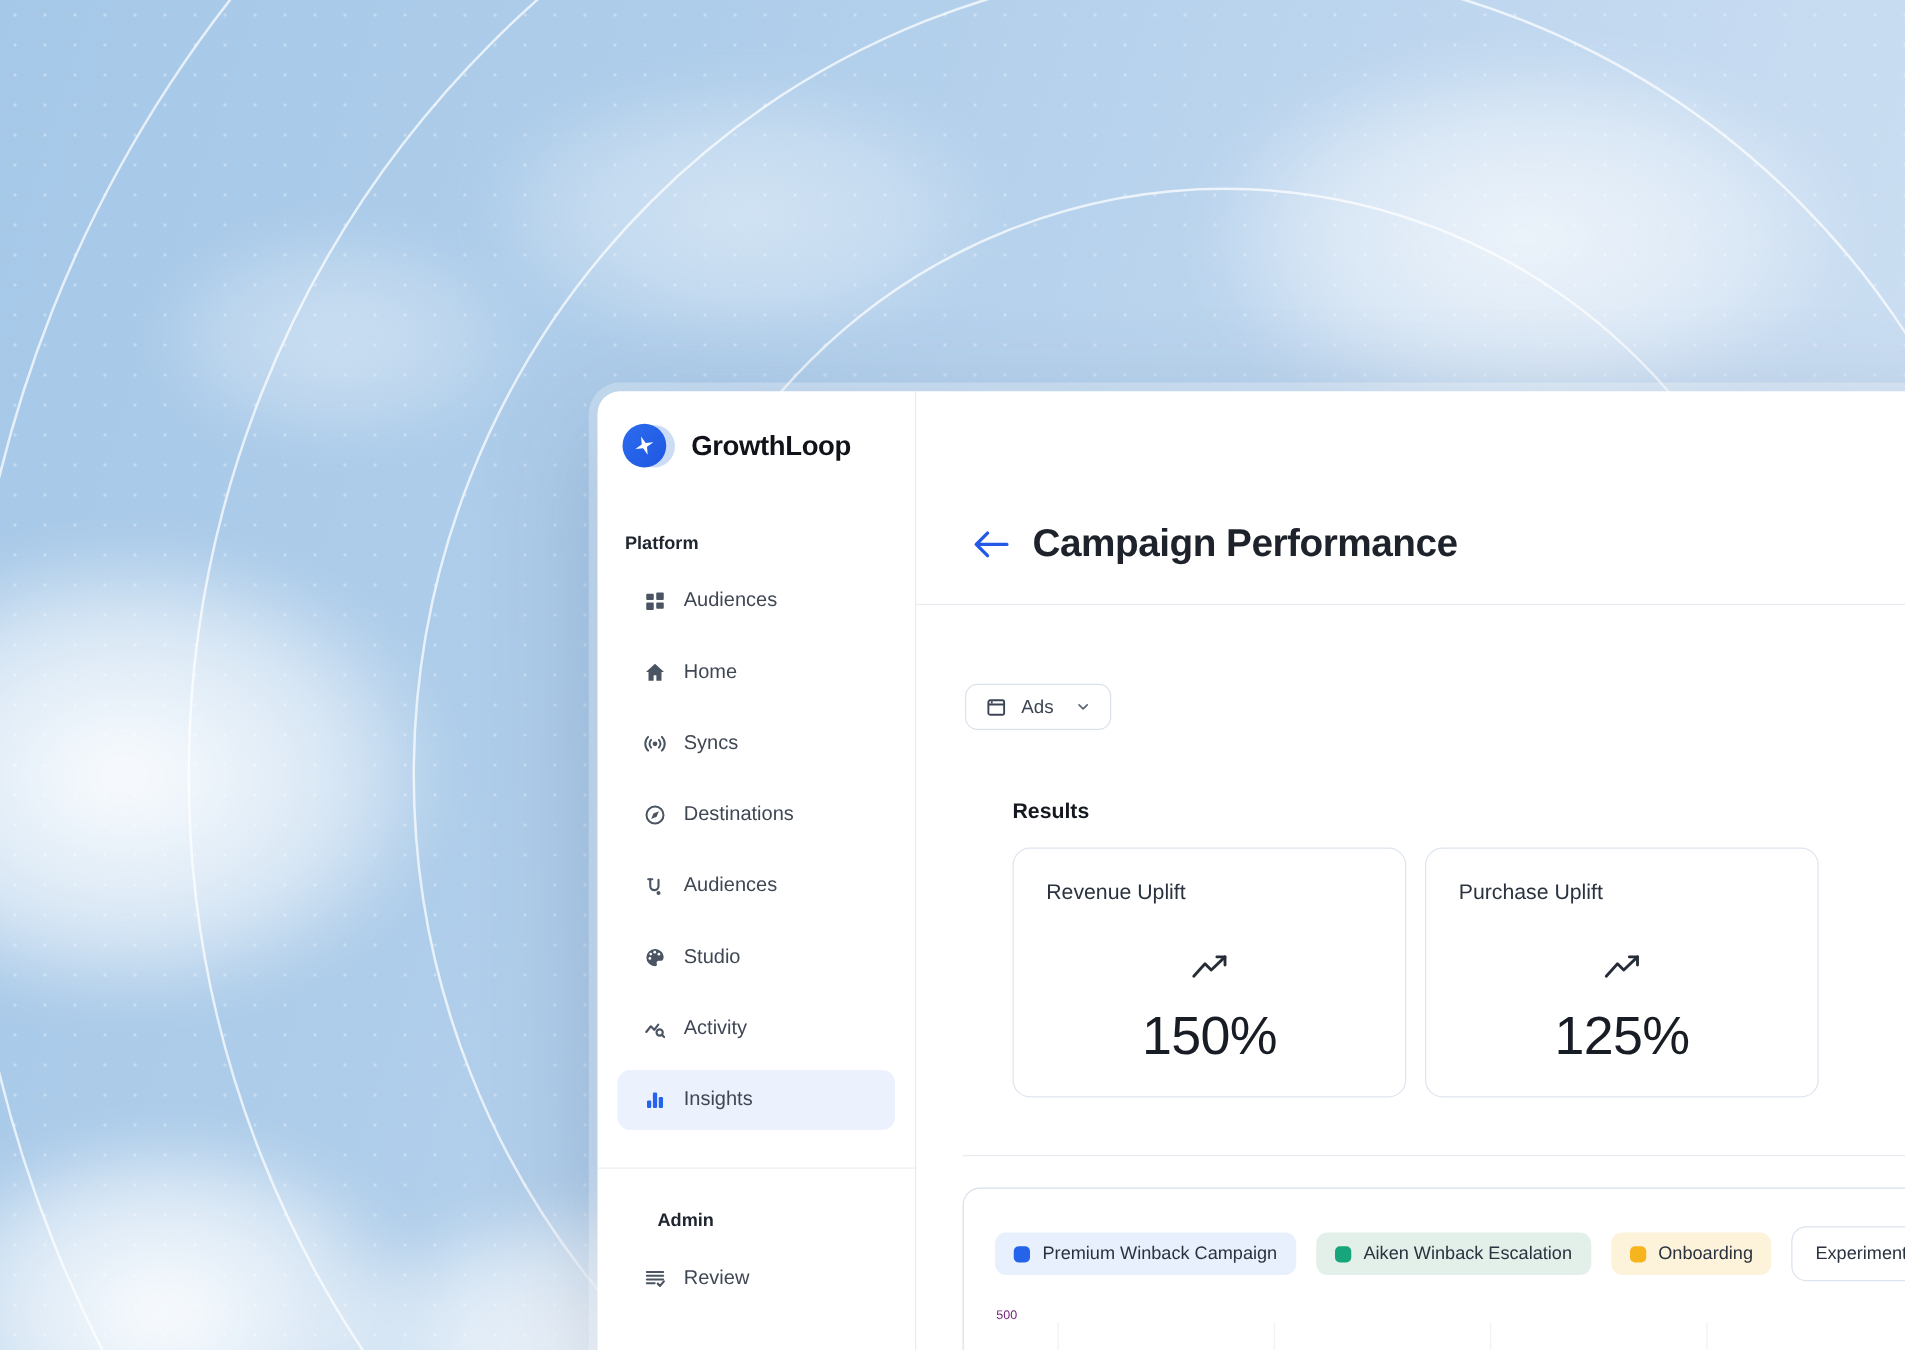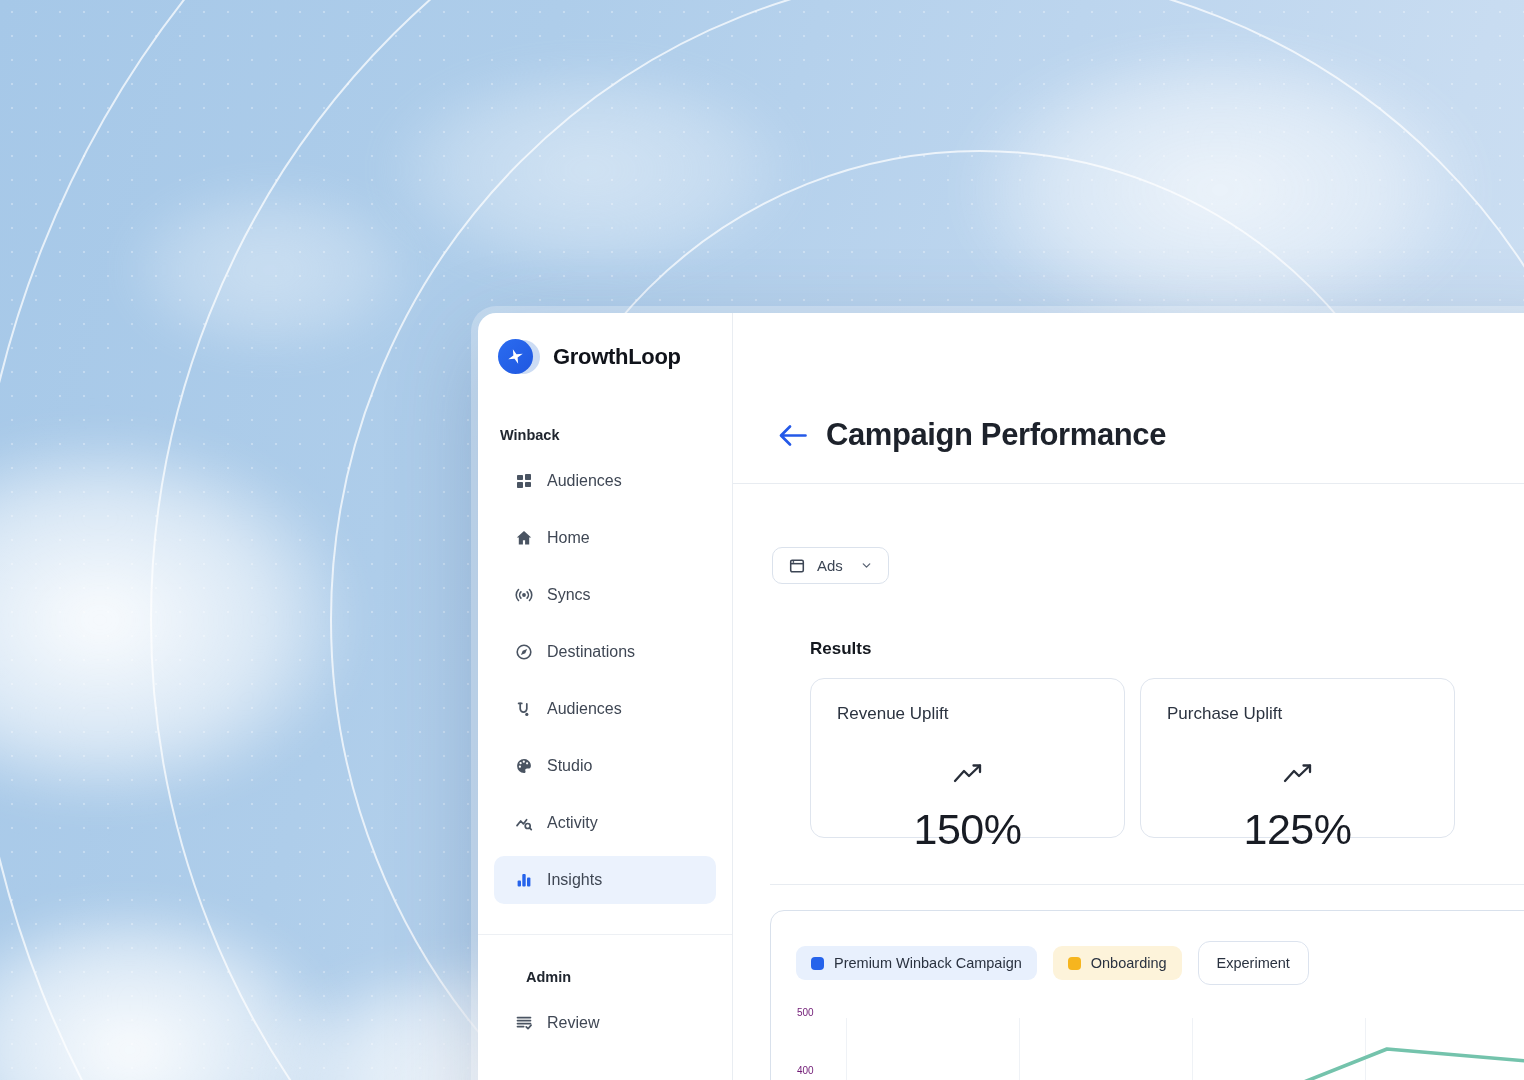--- a/index.html
+++ b/index.html
@@ -69,21 +69,21 @@
   .filters-row { display:flex; gap:15px; margin:27px 0 0 39px; }
   .dropdown {
     display:flex; align-items:center; gap:11px; height:37px; padding:0 15px;
     border:1.4px solid #dbe2ec; border-radius:10px; background:#fff; cursor:pointer;
     font-size:15px; color:#3c4554;margin-top:36px;
   }
   .dropdown .chev { margin-left:6px; }
   .results-heading { margin:55px 0 0 77px; font-size:17px; font-weight:bold; color:#14181f; }
   .cards-row { display:flex; gap:15px; margin:19px 0 0 77px; }
   .stat-card {
-    width:315px; height:160px; border:1.4px solid #dfe5ee; border-radius:14px; background:#fff;
+    width:315px; height:200px; border:1.4px solid #dfe5ee; border-radius:14px; background:#fff;
     padding:25px 0 0 26px;
   }
   .stat-label { font-size:17px; color:#2b3340; }
   .stat-value-row { display:flex; align-items:center; justify-content:center; gap:17px; margin:36px 26px 0 0;flex-direction:column; }
   .stat-value { font-size:43px; color:#181c24; letter-spacing:-0.5px; }
   .hdivider.above-chart { margin:46px 0 0 37px; width:calc(100% - 37px); }
   .chart-card {
     position:relative; margin:25px 0 0 37px; width:920px; height:240px;
     border:1.4px solid #d9e1ec; border-radius:14px; background:#fff; overflow:hidden;
   }
@@ -141,21 +141,21 @@
         <div class="logo-shadow"></div>
         <div class="logo-circle">
           <svg width="21" height="21" viewBox="0 0 24 24">
               <path fill="#ffffff" transform="rotate(-20 12 12)" d="M12 3.2l1.9 6.9 6.9 1.9-6.9 1.9-1.9 6.9-1.9-6.9-6.9-1.9 6.9-1.9z"></path>
             </svg>
         </div>
       </div>
       <div class="logo-text">GrowthLoop</div>
     </div>
 
-    <div class="nav-section-label">Winback</div>
+    <div class="nav-section-label">Platform</div>
 
     <nav class="nav-list">
       <div class="nav-item">
         <span class="nav-icon">
           <svg width="20" height="20" viewBox="0 0 20 20" fill="#4a5462">
               <rect x="3" y="4" width="6" height="5" rx="0.8"></rect>
               <rect x="11" y="3" width="6" height="6" rx="0.8"></rect>
               <rect x="3" y="11" width="6" height="6" rx="0.8"></rect>
               <rect x="11" y="11" width="6" height="5" rx="0.8"></rect>
             </svg>
@@ -302,20 +302,24 @@
     </div>
 
     <div class="hdivider above-chart"></div>
 
     <div class="chart-card">
       <div class="legend-row">
         <div class="chip blue">
           <span class="dot"></span>
           <span>Premium Winback Campaign</span>
         </div>
+        <div class="chip green">
+          <span class="dot"></span>
+          <span>Aiken Winback Escalation</span>
+        </div>
         <div class="chip yellow">
           <span class="dot"></span>
           <span>Onboarding</span>
         </div>
         <div class="chip outline">
           <span>Experiment</span>
         </div>
       </div>
 
       <div class="y-tick t500">500</div>

